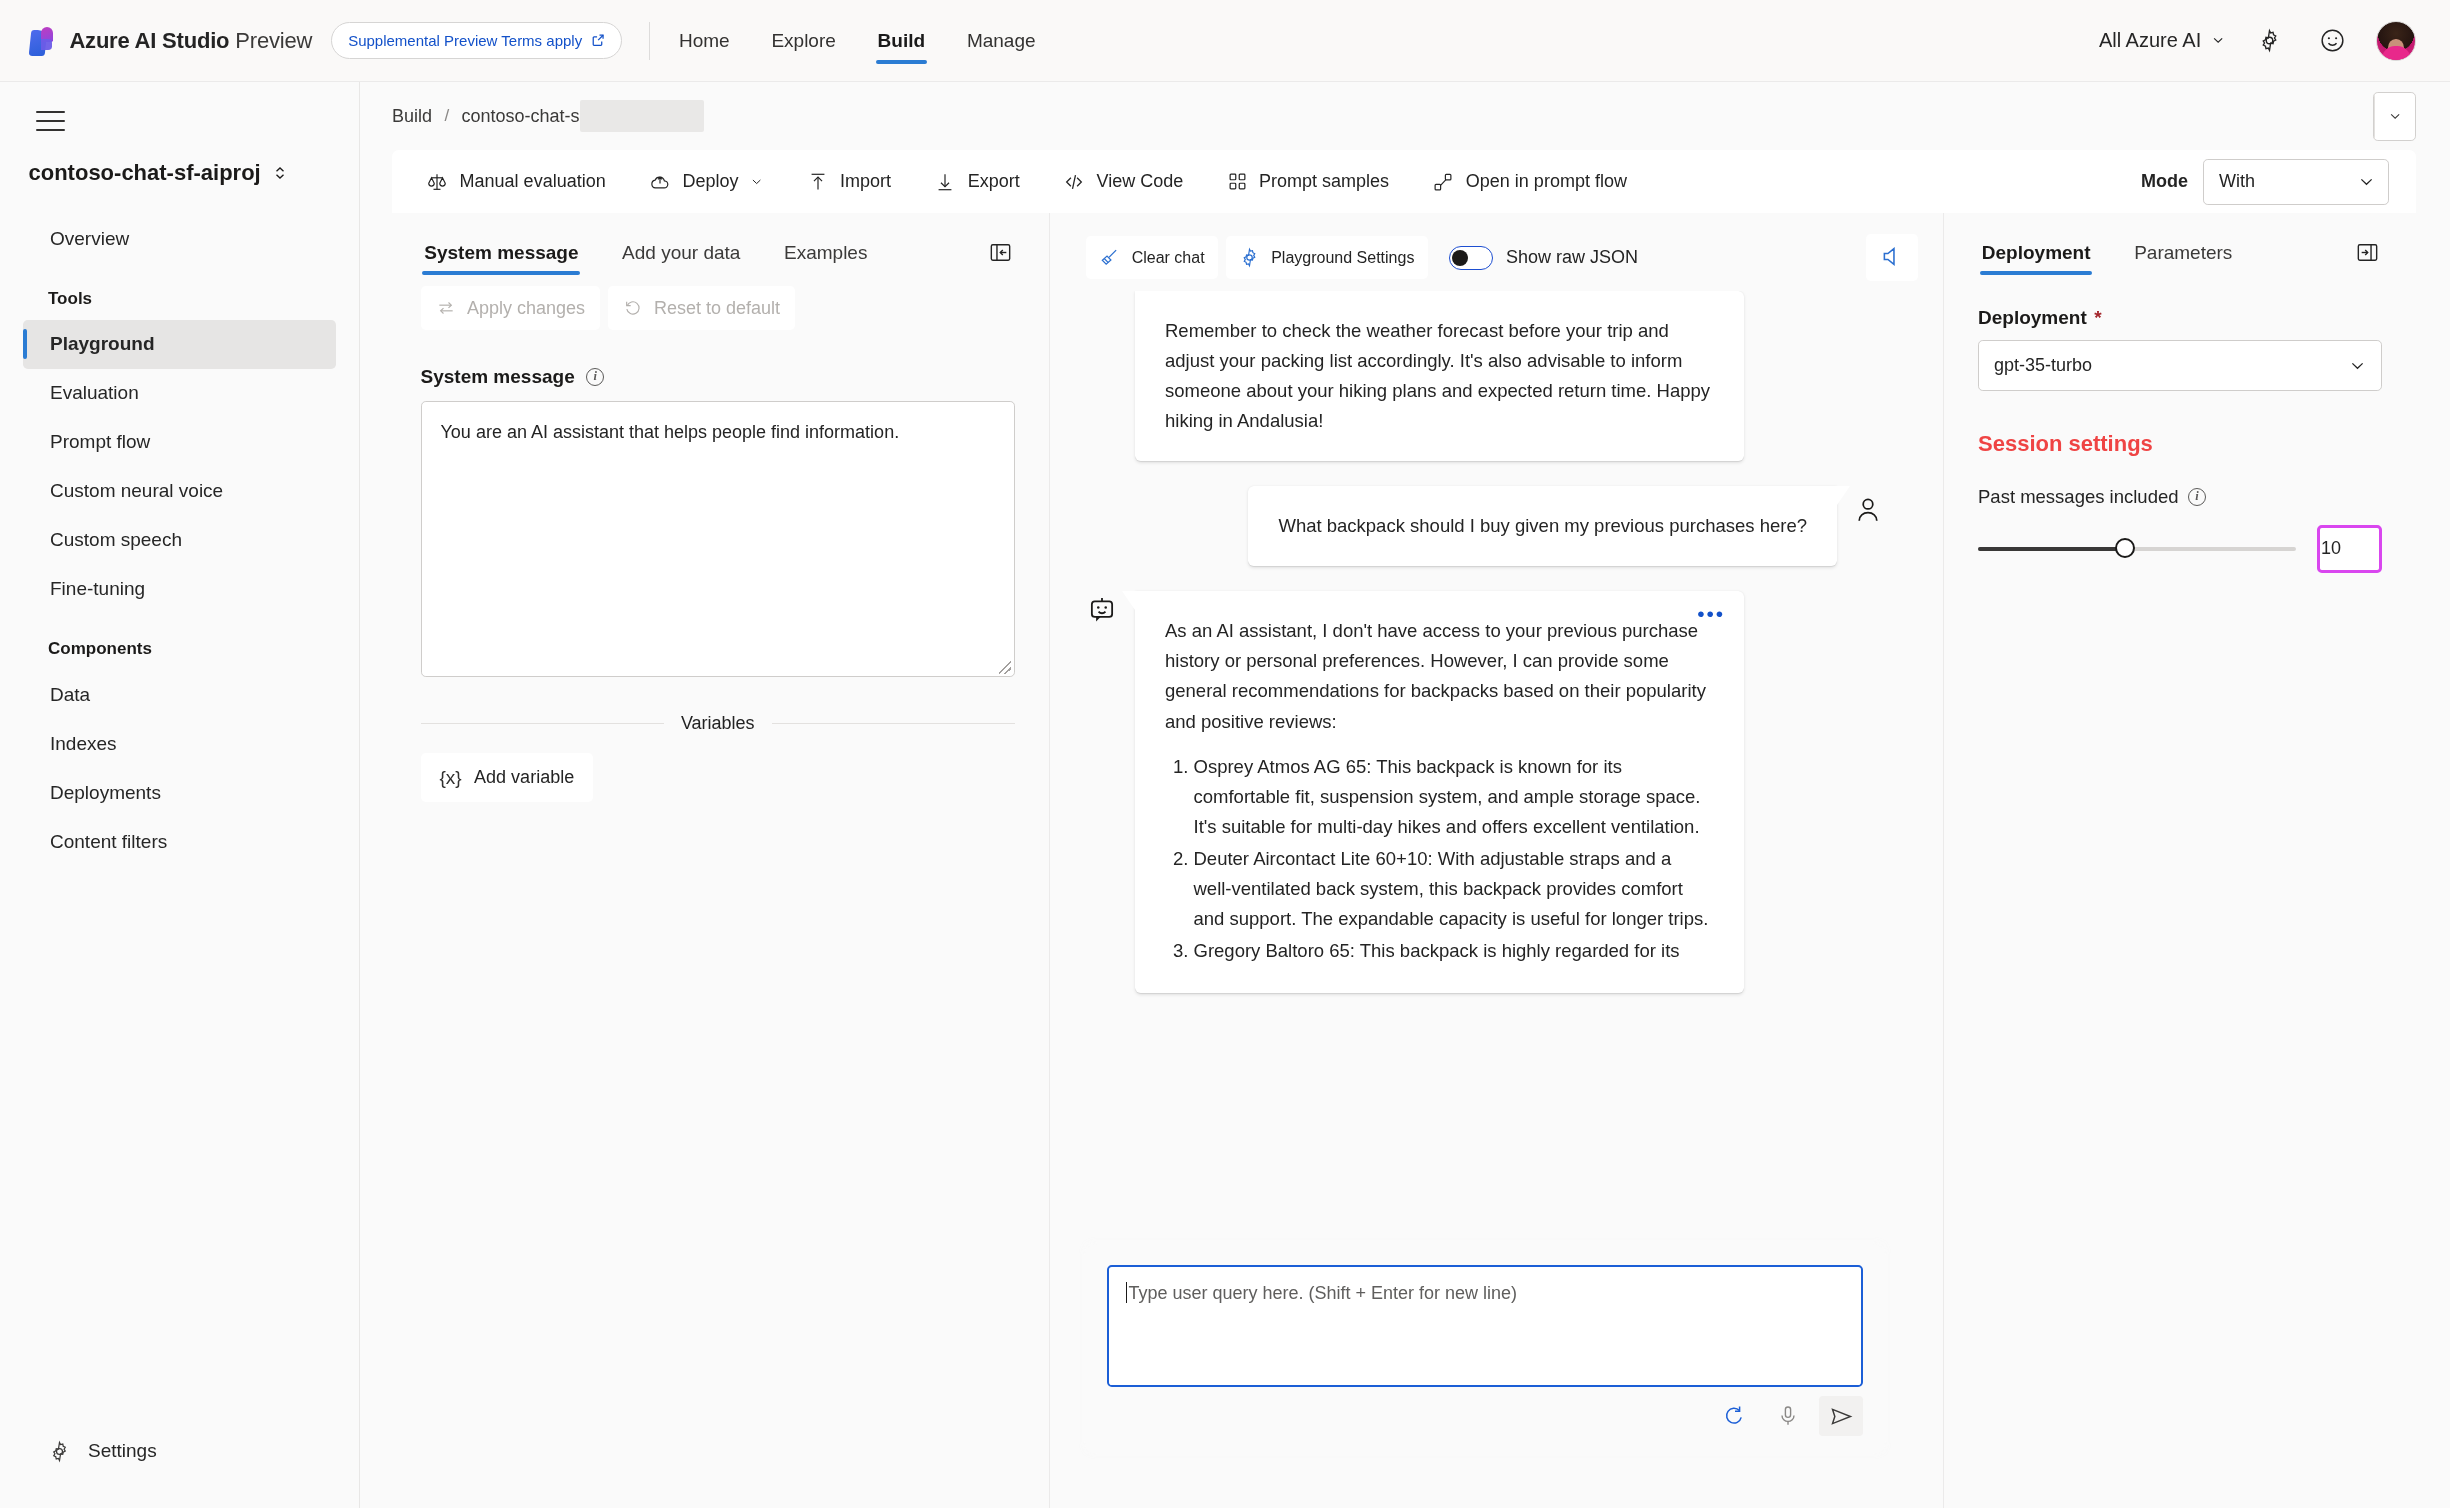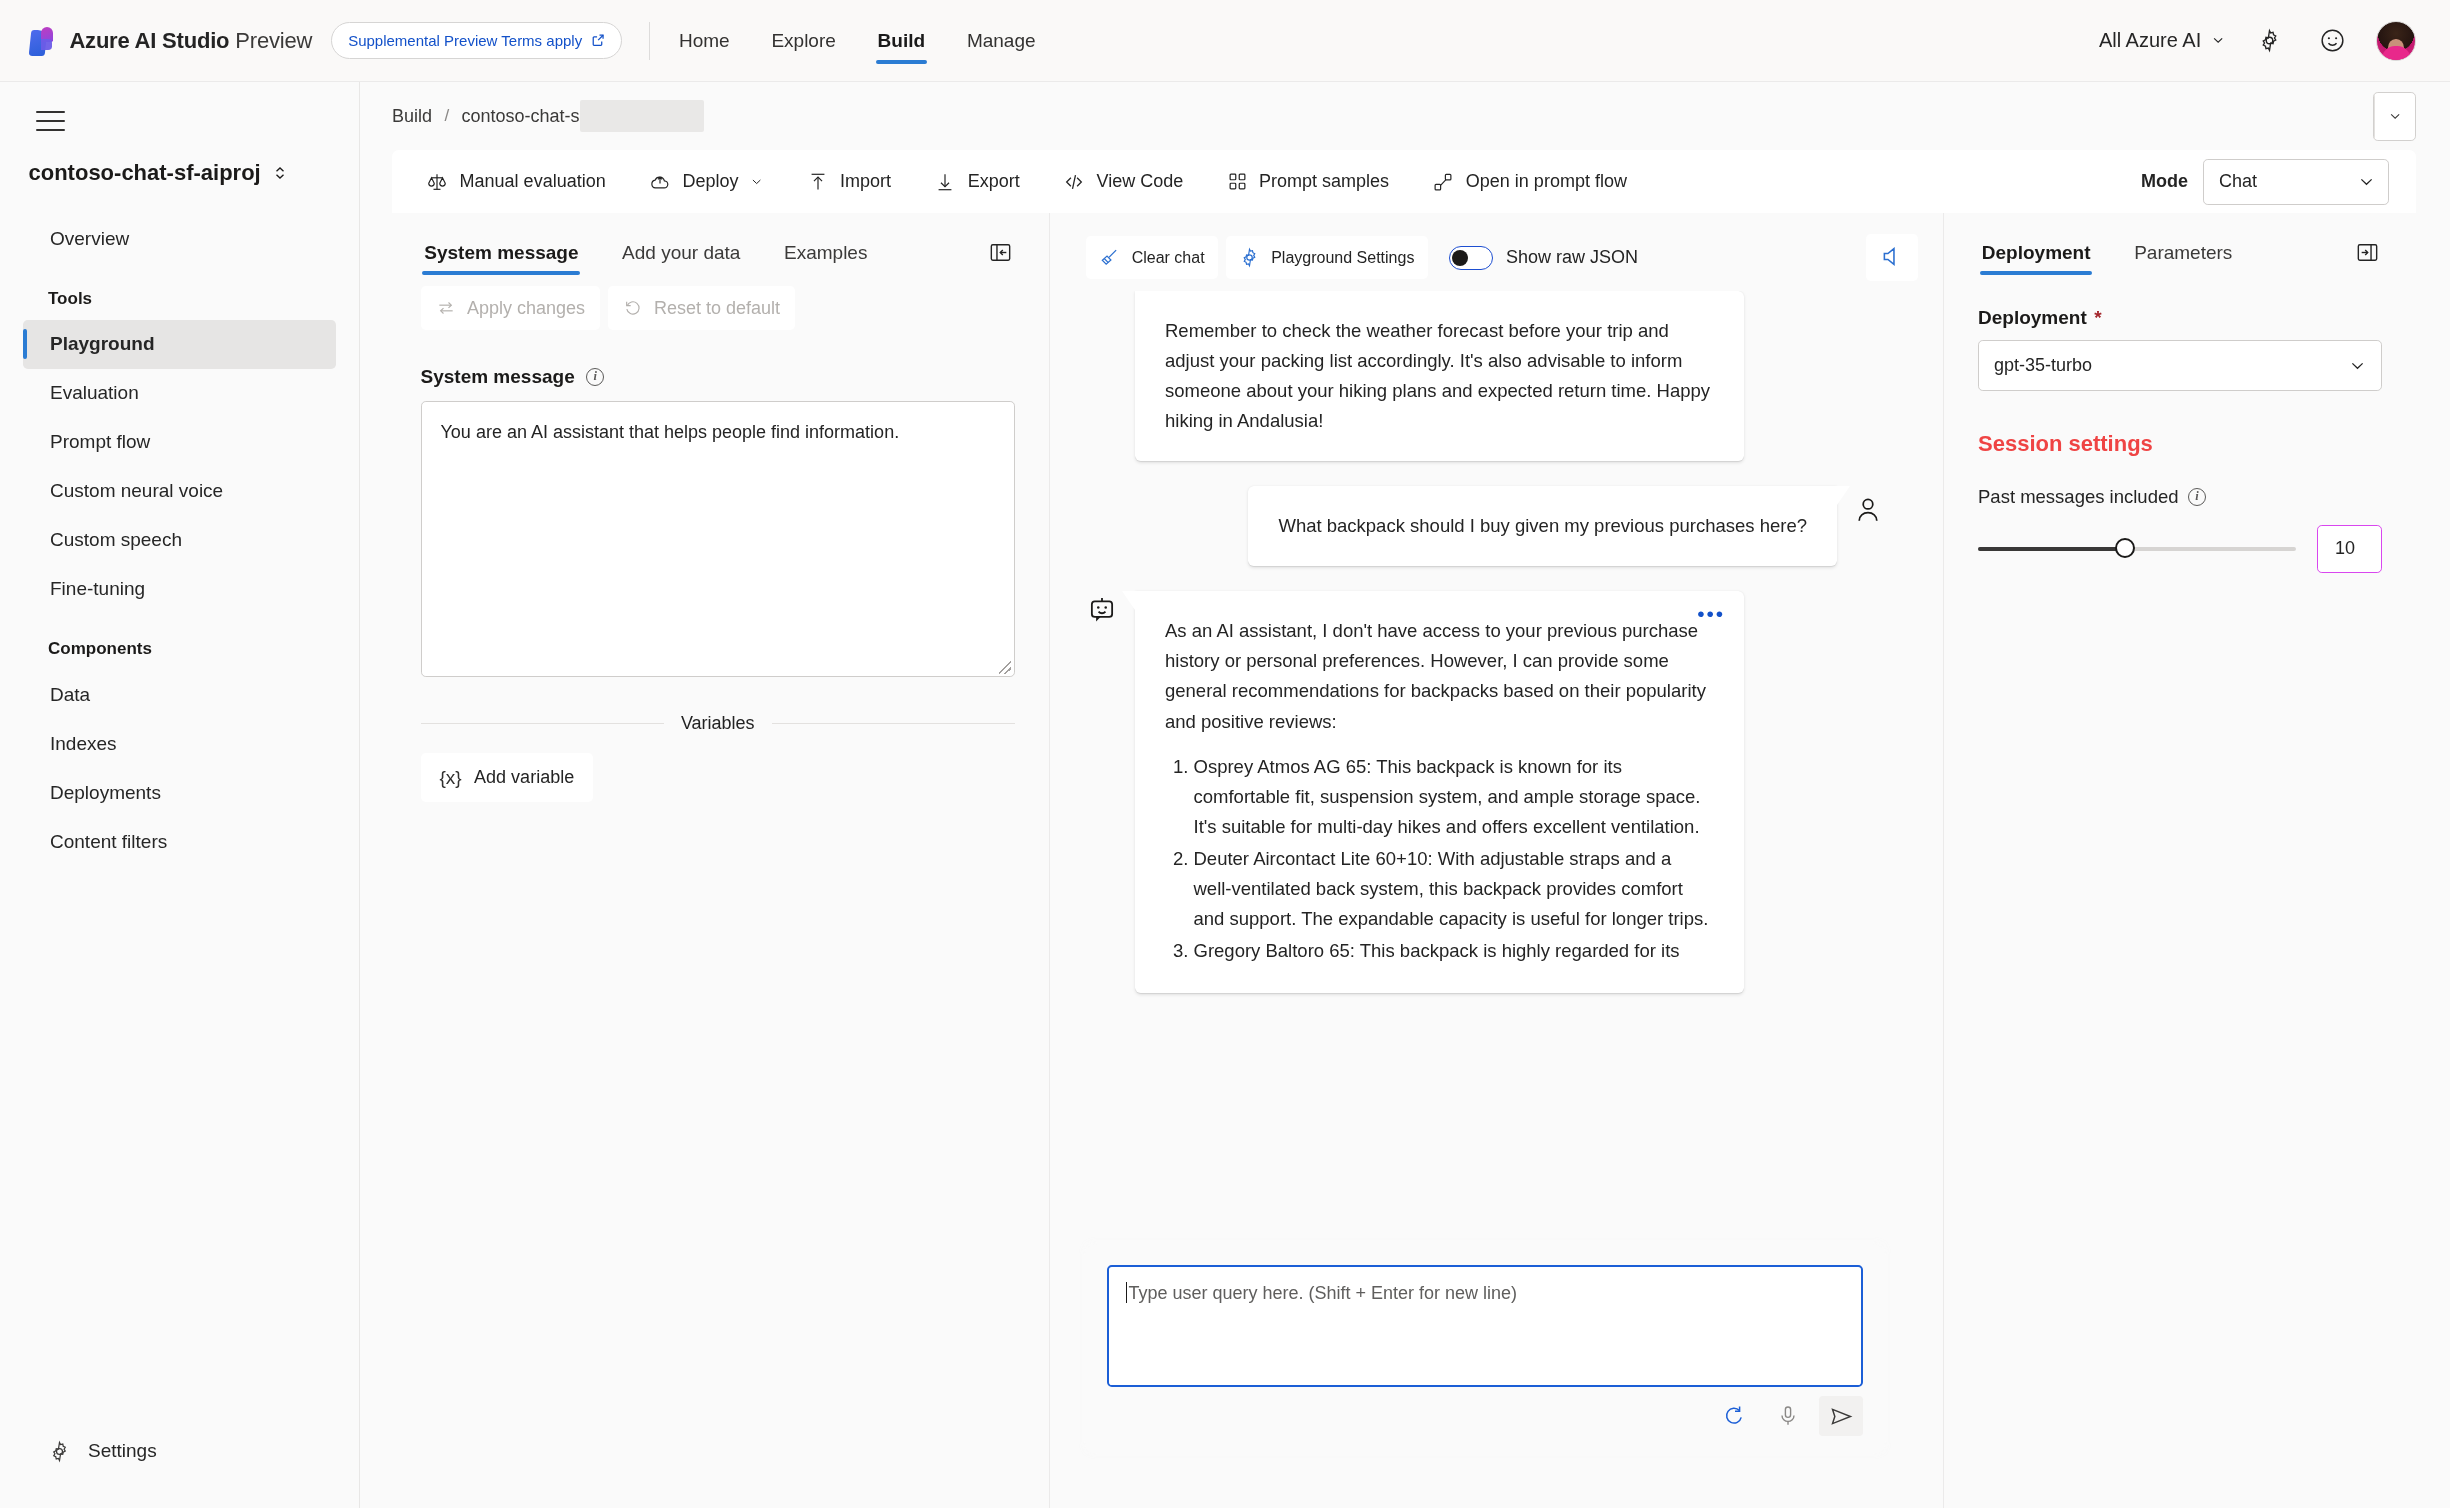--- a/index.html
+++ b/index.html
@@ -347,22 +347,22 @@
   }
   .slider-row { display: flex; align-items: center; gap: 21px; }
   .slider { flex: 1; height: 21px; position: relative; cursor: pointer; }
   .slider .track { position:absolute; left:0; right:0; top:8.6px; height:3.8px; border-radius:1.9px; background:#d6d4d2; }
   .slider .fill  { position:absolute; left:0; top:8.6px; height:3.8px; border-radius:1.9px; background:#393837; width:46%; }
   .slider .thumb {
     position:absolute; left:46%; top:0; width:20px; height:20px; margin-left:-9.5px;
     border-radius:50%; background:#ffffff; border:2.9px solid #1b1a19;
   }
   .num-box {
-    width: 65px; height: 48px; border: 1px solid #d946ef; border-radius: 4.8px;
-    background: #fff; display: flex; align-items: center; padding-left: 17px;
+    width: 65px; height: 48px; border: 3px solid #d946ef; border-radius: 4.8px;
+    background: #fff; display: flex; align-items: center; padding-left: 1px;
     font-size: 18px; color: #242424;
   }
   .info-i {
     width: 18px; height: 18px; border-radius: 50%; border: 1.5px solid #5b5a59;
     font-size: 12.4px; line-height: 15px; text-align: center; color: #5b5a59;
     font-family: "Liberation Serif", serif; font-style: italic; font-weight: 700;
     display: inline-block; flex: 0 0 18px;
   }
 </style>
 </head>
@@ -555,21 +555,21 @@
             <rect x="3.4" y="14.6" width="6" height="6" rx="1"></rect>
               <rect x="14.6" y="3.6" width="6" height="6" rx="1"></rect>
             <path d="M9.6 15.4L15.2 9.4"></path>
           </svg>
           <span>Open in prompt flow</span>
         </div>
 
         <div class="mode-wrap">
           <span class="mode-lbl">Mode</span>
           <div class="combo">
-            <span class="cv">Chat</span>
+            <span class="cv">With</span>
             <svg width="17" height="17" viewBox="0 0 16 16" fill="none" stroke="#242424" stroke-width="1.2">
                 <path d="M3.2 6L8 10.6 12.8 6"></path>
               </svg>
           </div>
         </div>
       </div>
 
       <div class="workspace">
 
         <div class="panel-sys">

